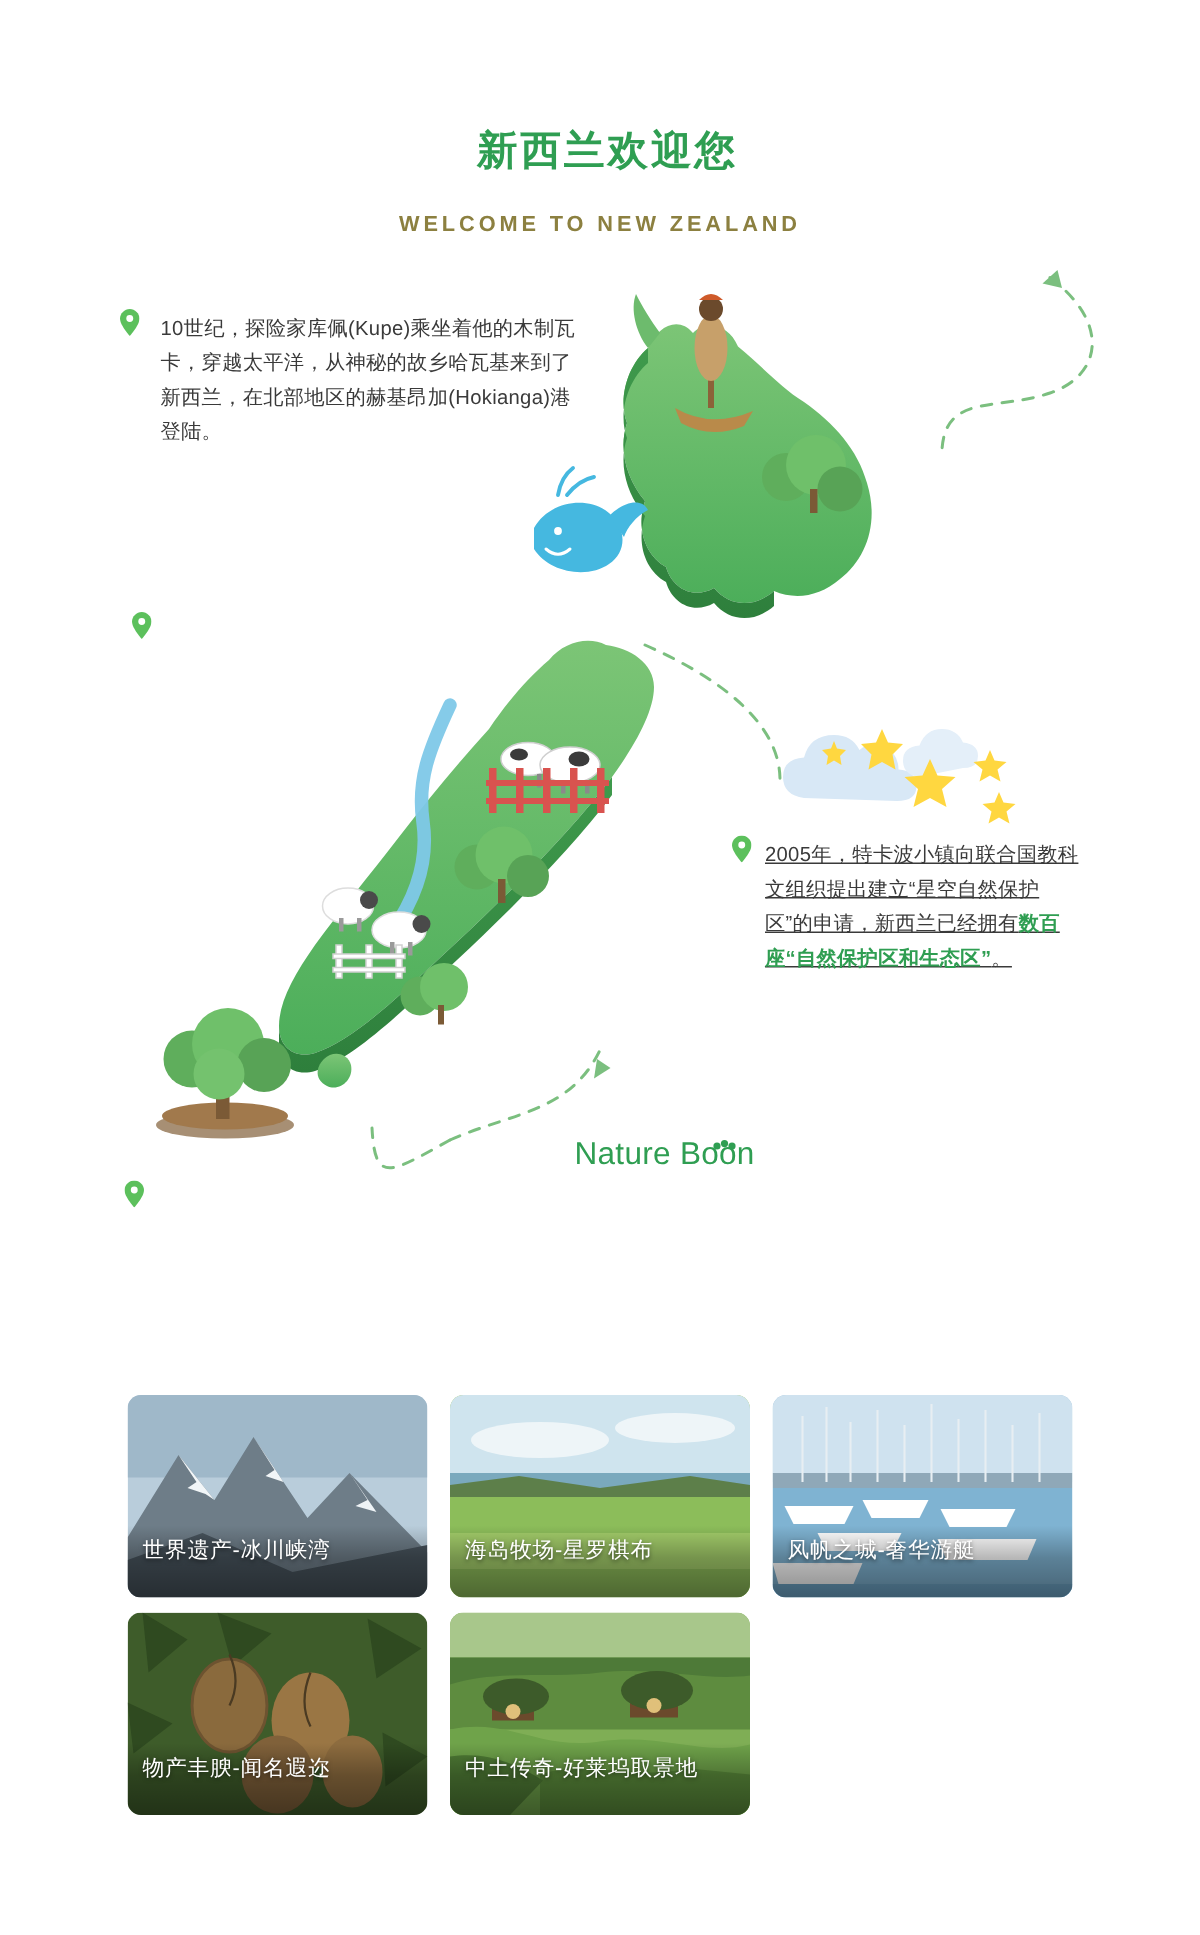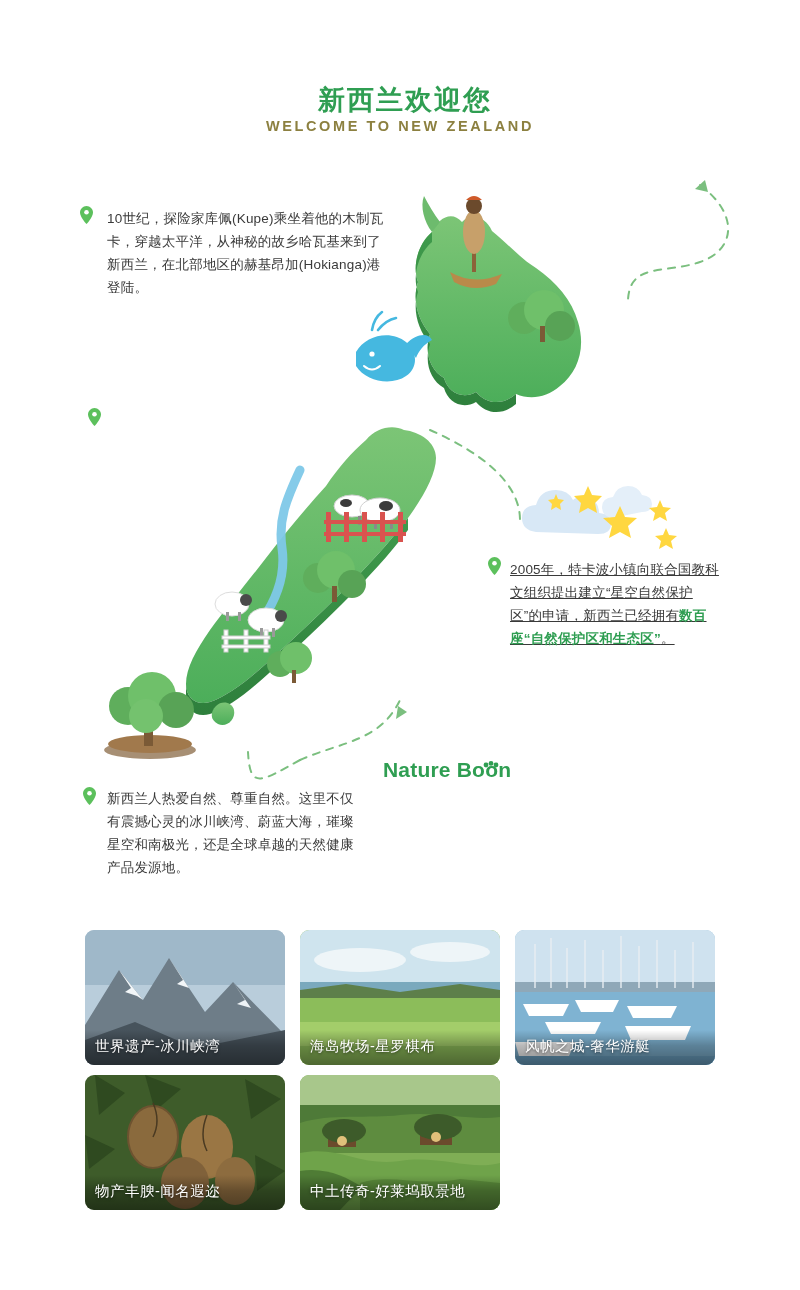--- a/index.html
+++ b/index.html
@@ -26,21 +26,21 @@
     text-align: center;
   }
   .title-cn {
     font-size: 27px;
     font-weight: bold;
     color: #2f9e52;
     letter-spacing: 2px;
     margin-left: 10px;
   }
   .title-en {
-    margin-top: 0;
+    margin-top: 24px;
     font-size: 14.5px;
     color: #8c8040;
     letter-spacing: 2.6px;
     font-weight: bold;
   }
 
   
   .map-art {
     position: absolute;
     left: 0; top: 0;
@@ -83,21 +83,21 @@
 
   
   .brand {
     position: absolute;
     left: 383px;
     top: 758px;
     width: 330px;
   }
   .brand-logo {
     font-size: 21px;
-    font-weight: bold;
+    font-weight: normal;
     color: #2f9e52;
     letter-spacing: 0.2px;
     display: flex;
     align-items: baseline;
   }
   .brand-logo .paw {
     position: relative;
     display: inline-block;
     width: 0;
   }
@@ -127,21 +127,21 @@
     overflow: hidden;
   }
   .card .photo {
     position: absolute;
     inset: 0;
   }
   .card .caption {
     position: absolute;
     left: 0; bottom: 0;
     width: 100%;
-    padding: 7px 10px 9px;
+    padding: 7px 10px 22px;
     color: #fff;
     font-size: 14.5px;
     letter-spacing: 0.5px;
     text-shadow: 0 1px 3px rgba(0,0,0,.55);
     background: linear-gradient(to bottom, rgba(0,0,0,0) 0%, rgba(0,0,0,.28) 45%, rgba(0,0,0,.45) 100%);
   }
 </style>
 </head>
 <body>
 
@@ -336,21 +336,20 @@
       </svg>
   </div>
   <div class="note note-3"><span>2005年，特卡波小镇向联合国教科文组织提出建立“星空自然保护区”的申请，新西兰已经拥有</span><strong class="green">数百座“自然保护区和生态区”</strong><span>。</span></div>
 
   <div class="pin pin-4">
     <svg viewBox="0 0 13 18" width="13" height="18">
         <path d="M6.5,0 C10,0 13,3 13,6.4 C13,11 6.5,18 6.5,18 C6.5,18 0,11 0,6.4 C0,3 3,0 6.5,0 Z" fill="#5cc05c"></path>
         <circle cx="6.5" cy="6.3" r="2.3" fill="#fff"></circle>
       </svg>
   </div>
-  <div class="note note-4">新西兰人热爱自然、尊重自然。这里不仅有震撼心灵的冰川峡湾、蔚蓝大海，璀璨星空和南极光，还是全球卓越的天然健康产品发源地。</div>
 
   <div class="brand">
     <div class="brand-logo">
       <span>Nature Boon</span>
       <span class="paw">
         <svg width="18" height="14" viewBox="0 0 18 14" style="position:absolute;left:-29px;top:-16px">
           <circle cx="4" cy="4" r="2.4" fill="#2f9e52"></circle>
           <circle cx="9" cy="2.4" r="2.4" fill="#2f9e52"></circle>
           <circle cx="14" cy="4" r="2.4" fill="#2f9e52"></circle>
         </svg>

